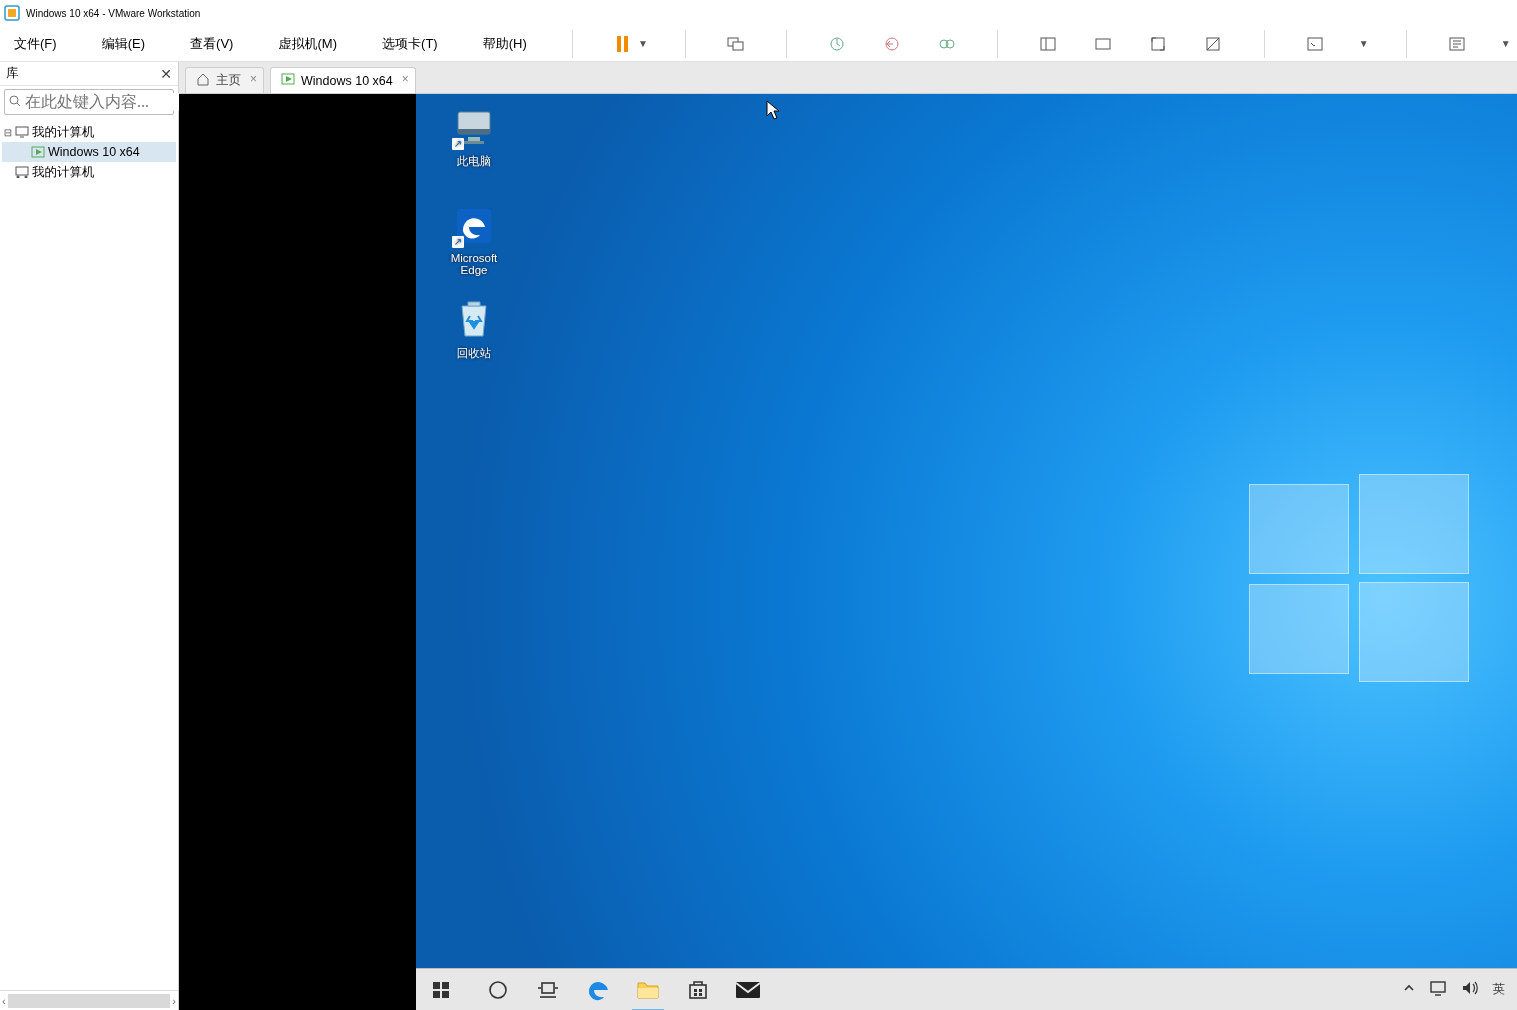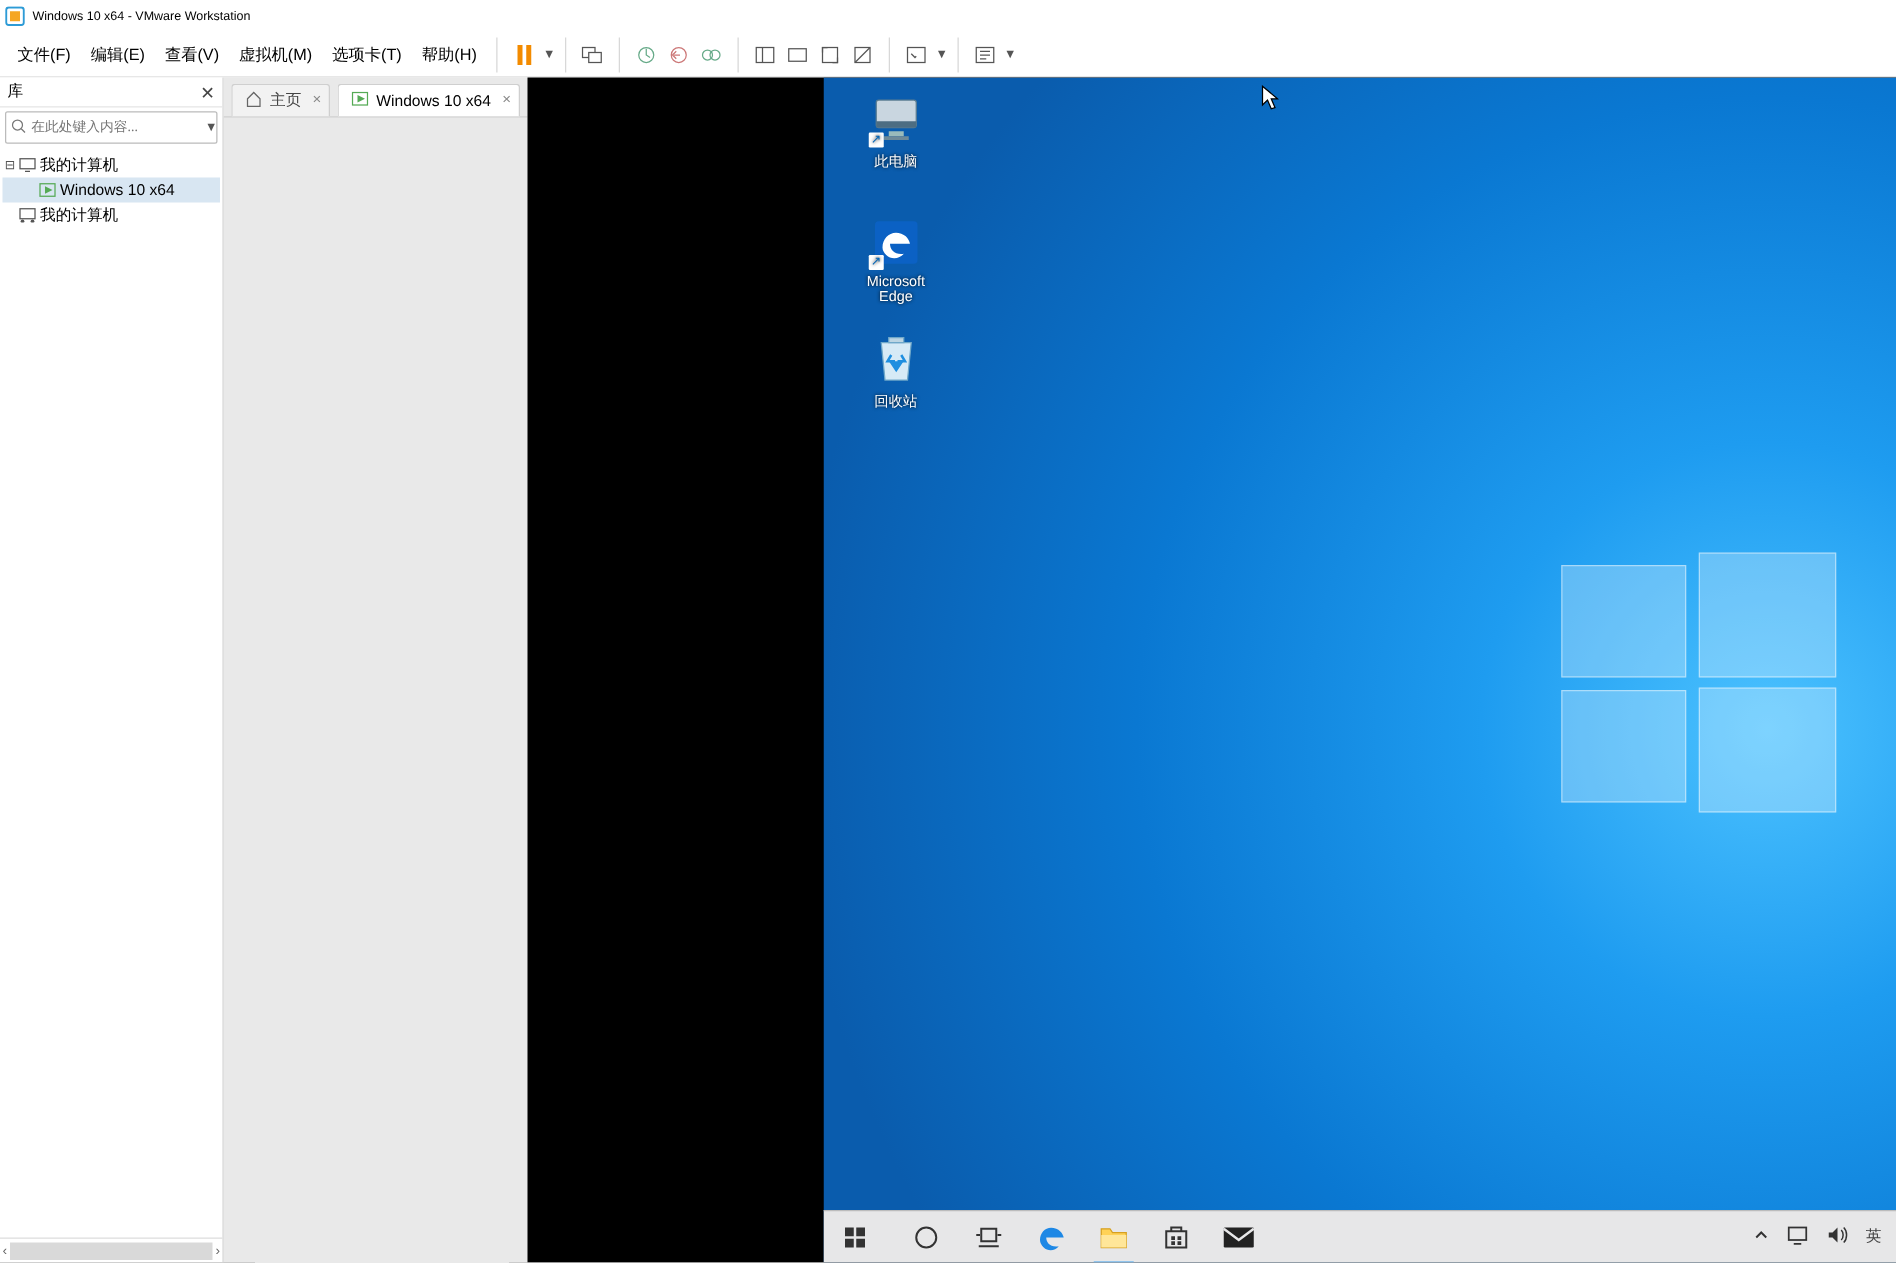--- a/index.html
+++ b/index.html
@@ -4,50 +4,50 @@
 <style>
   * { box-sizing: border-box; margin: 0; padding: 0; font-family: "Segoe UI", "Microsoft YaHei", sans-serif; }
   html, body { width: 1517px; height: 1010px; overflow: hidden; background: #fff; }
 
   
   .titlebar { height: 26px; display: flex; align-items: center; padding: 0 4px; background: #fff; font-size: 10px; }
   .vmware-logo { width: 16px; height: 16px; margin-right: 6px; display:inline-flex; }
   .titlebar-text { white-space: nowrap; }
 
   
-  .menubar { height: 36px; display: flex; align-items: center; padding: 0 6px; gap: 0; background:#fff; border-bottom:1px solid #e0e0e0; font-size: 13px; }
+  .menubar { height: 36px; display: flex; align-items: center; padding: 0 6px; gap: 0; background:#fff; border-bottom:1px solid #e0e0e0; font-size: 13px; justify-content: space-between; }
   .menu-item { padding: 4px 8px; cursor: default; user-select:none; }
   .tb-sep { width:1px; height:28px; background:#d8d8d8; margin:0 8px; }
   .tb-btn { width:26px; height:26px; display:flex; align-items:center; justify-content:center; color:#555; }
   .tb-btn svg { display:block; }
   .tb-run-row{display:flex;align-items:center;}
   .drop-caret{font-size:10px;color:#555;margin-left:2px;}
   .pause-bars{display:flex;gap:3px;}
   .pause-bars span{width:4px;height:16px;background:#f38b00;}
 
   
   .workarea { display:flex; height: calc(1010px - 26px - 36px); }
   
   .lib-pane { width:179px; border-right:1px solid #cfcfcf; display:flex; flex-direction:column; background:#fff;}
   .lib-head { height:24px; display:flex; align-items:center; justify-content:space-between; padding:0 6px; border-bottom:1px solid #e5e5e5; font-size:12.5px;}
   .lib-close { font-size:14px; color:#444; }
   .lib-search { height:26px; margin:3px 4px; border:1px solid #bbb; border-radius:2px; display:flex; align-items:center; padding:0 4px; font-size:12px; color:#555; gap:4px;}
-  .lib-search input{border:none;outline:none;flex:1;font-size:11px;font-family:Liberation Serif, serif;}
+  .lib-search input{border:none;outline:none;flex:1;font-size:16px;font-family:Liberation Serif, serif;}
   .lib-search .sd{font-size:10px;color:#555;margin-left:auto;}
   .lib-tree { flex:1; padding:4px 2px; font-size:12.5px; overflow:hidden; }
   .tree-row{display:flex;align-items:center;height:20px;white-space:nowrap;}
   .tree-ind{display:inline-block;}
   .tree-toggle{width:12px;text-align:center;color:#555;font-size:10px;}
   .tree-row.sel{background:#d8e6f2;}
   .tree-icon{width:16px;height:14px;display:inline-flex;align-items:center;justify-content:center;margin-right:2px;}
   .lib-hscroll{height:20px;border-top:1px solid #ddd;display:flex;align-items:center;justify-content:space-between;padding:0 2px;color:#666;font-size:11px;}
   .lib-hscroll .thumb{flex:1;height:14px;background:#d9d9d9;margin:0 2px;}
 
   
-  .content { flex:1; display:flex; flex-direction:row; background:#e9e9e9;}
+  .content { flex:1; display:flex; flex-direction:column; background:#e9e9e9;}
   .tabstrip { height:32px; display:flex; align-items:flex-end; gap:6px; padding:0 6px; background:#e9e9e9; border-bottom:1px solid #cfcfcf;}
   .tab { height:26px; display:flex; align-items:center; padding:0 22px 0 10px; background:#fff; border:1px solid #cfcfcf; border-bottom:none; border-radius:3px 3px 0 0; font-size:12.5px; position:relative; gap:6px;}
   .tab.inactive{background:#f2f2f2;color:#444;}
   .tab .close{position:absolute;right:6px;top:4px;font-size:12px;color:#888;}
   .viewer{flex:1;background:#000;overflow:hidden;position:relative;}
 
   
   .guest{position:absolute;left:237px;top:0;right:0;bottom:0;
     background: radial-gradient(circle at 88% 55%, #4cc2ff 0%, #1e9cf0 25%, #0a78d2 55%, #0a5cad 85%);}
   .winlogo{position:absolute; right:48px; top:380px; width:220px; height:210px;}

